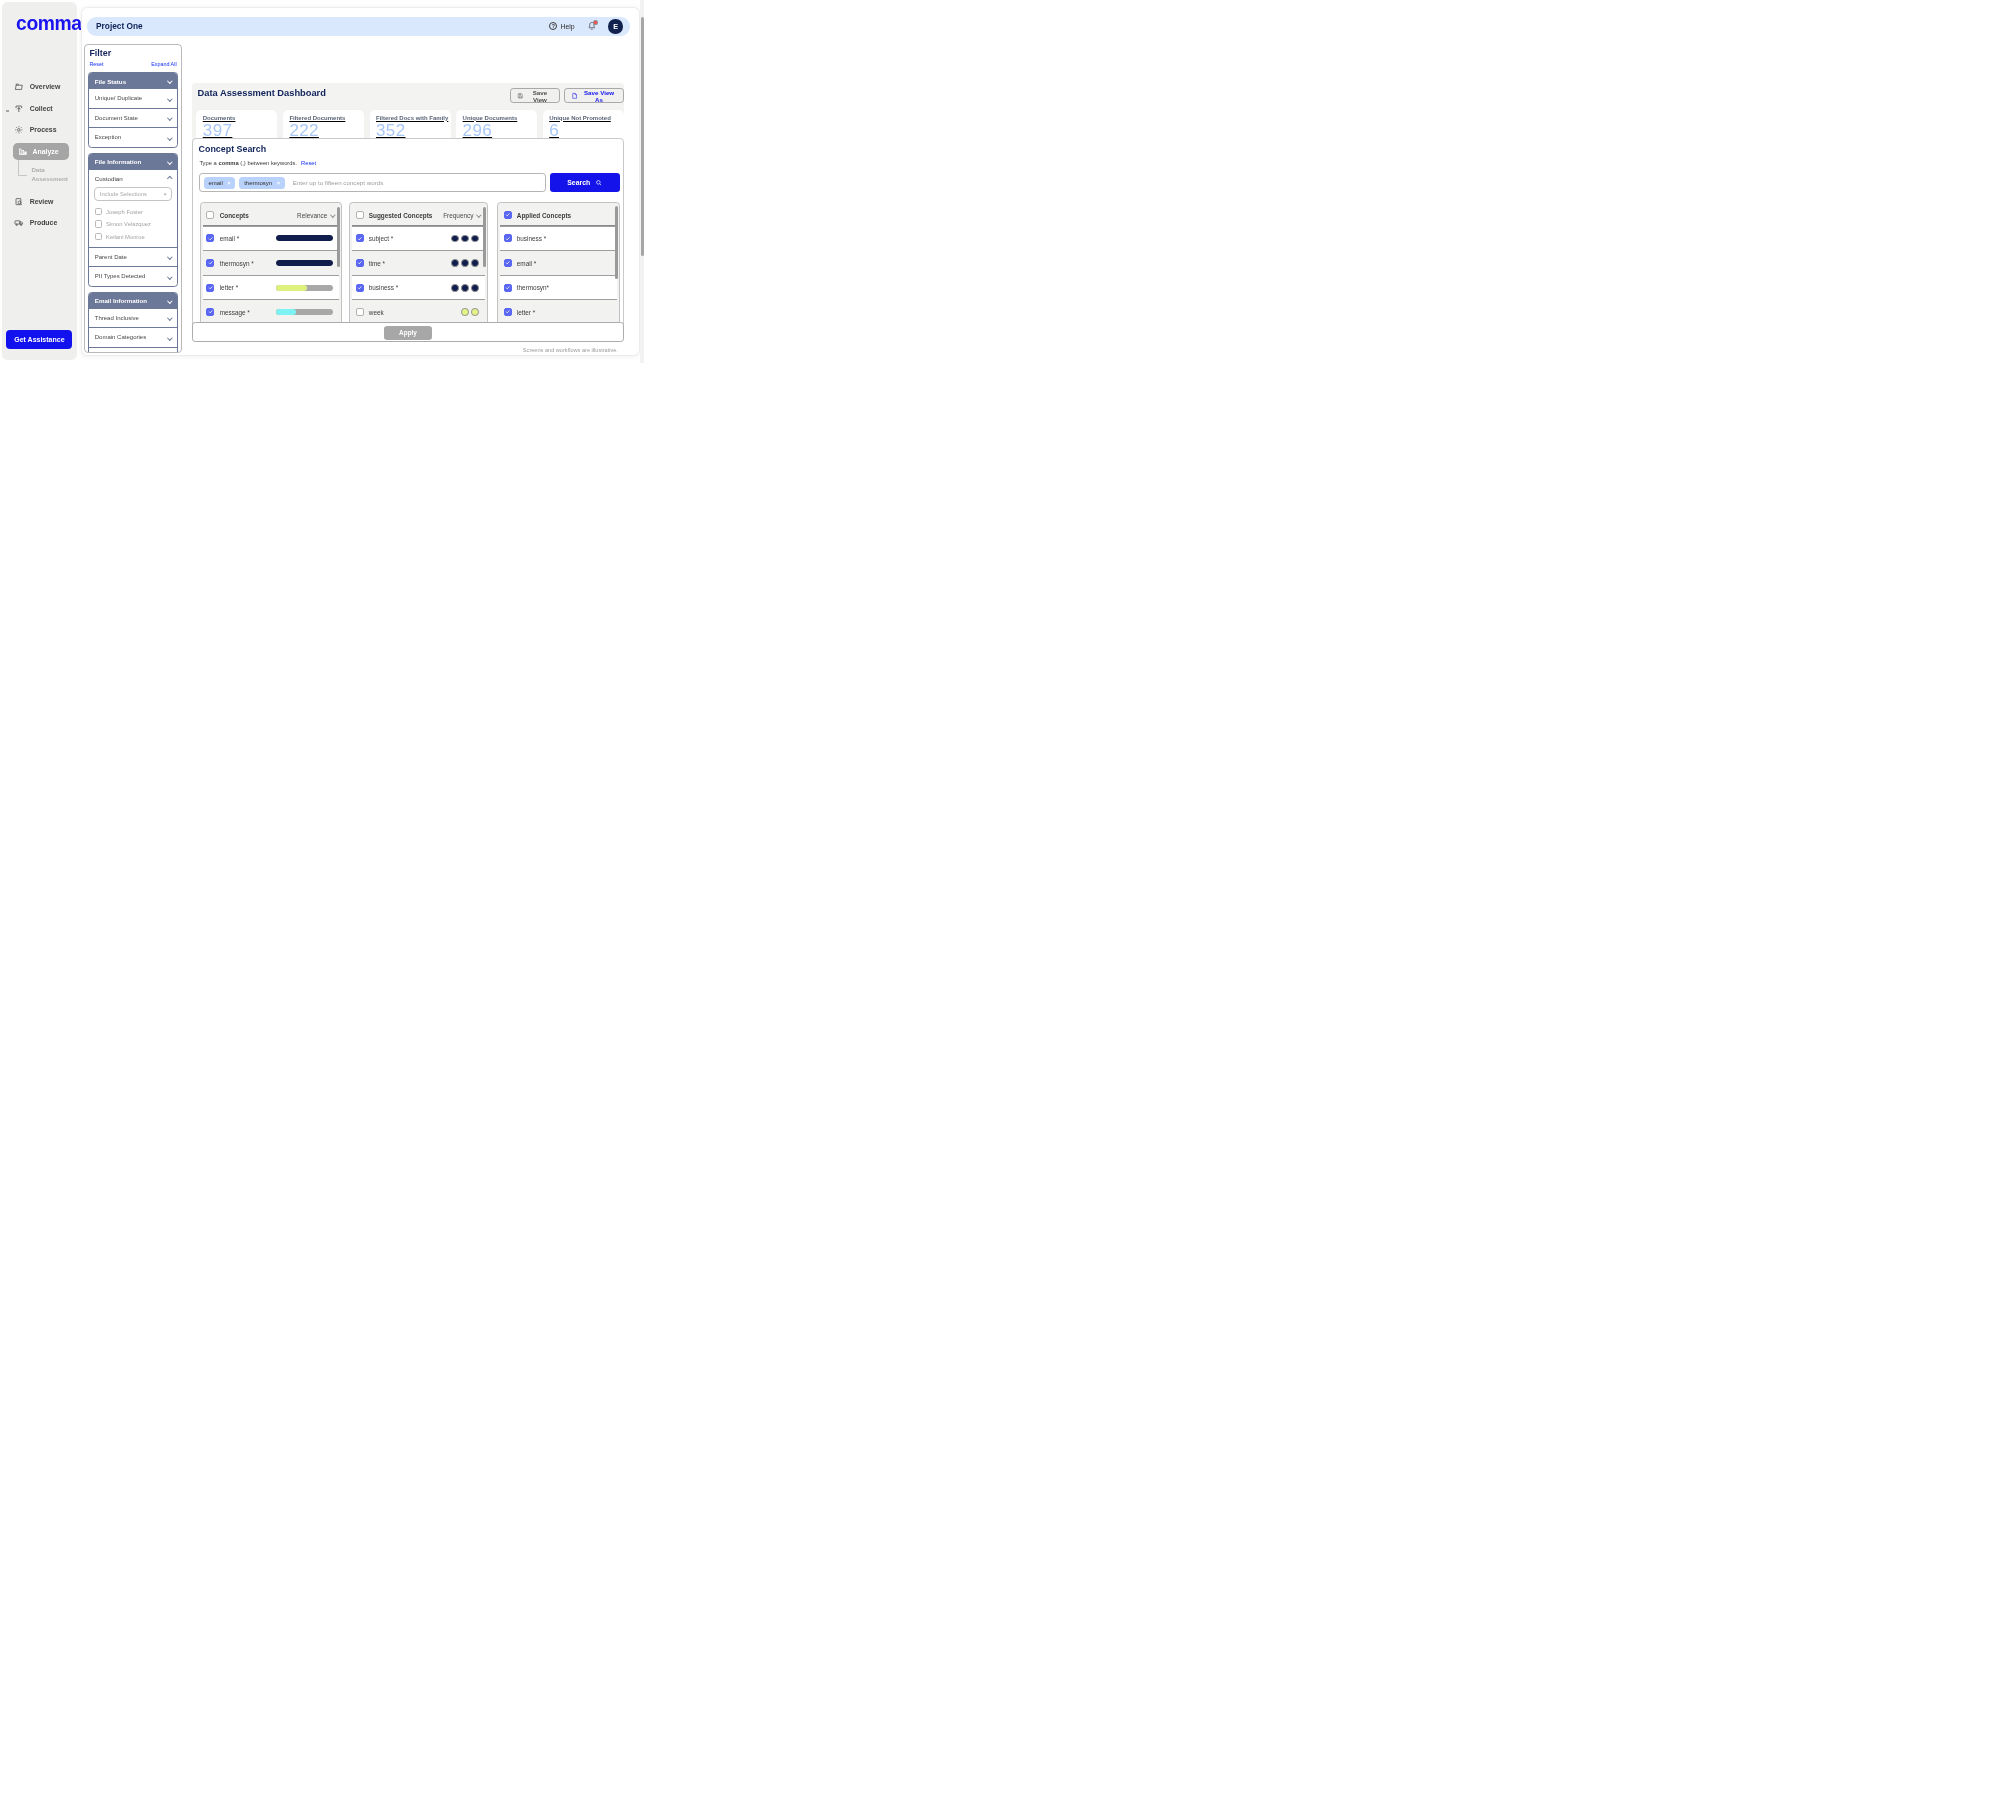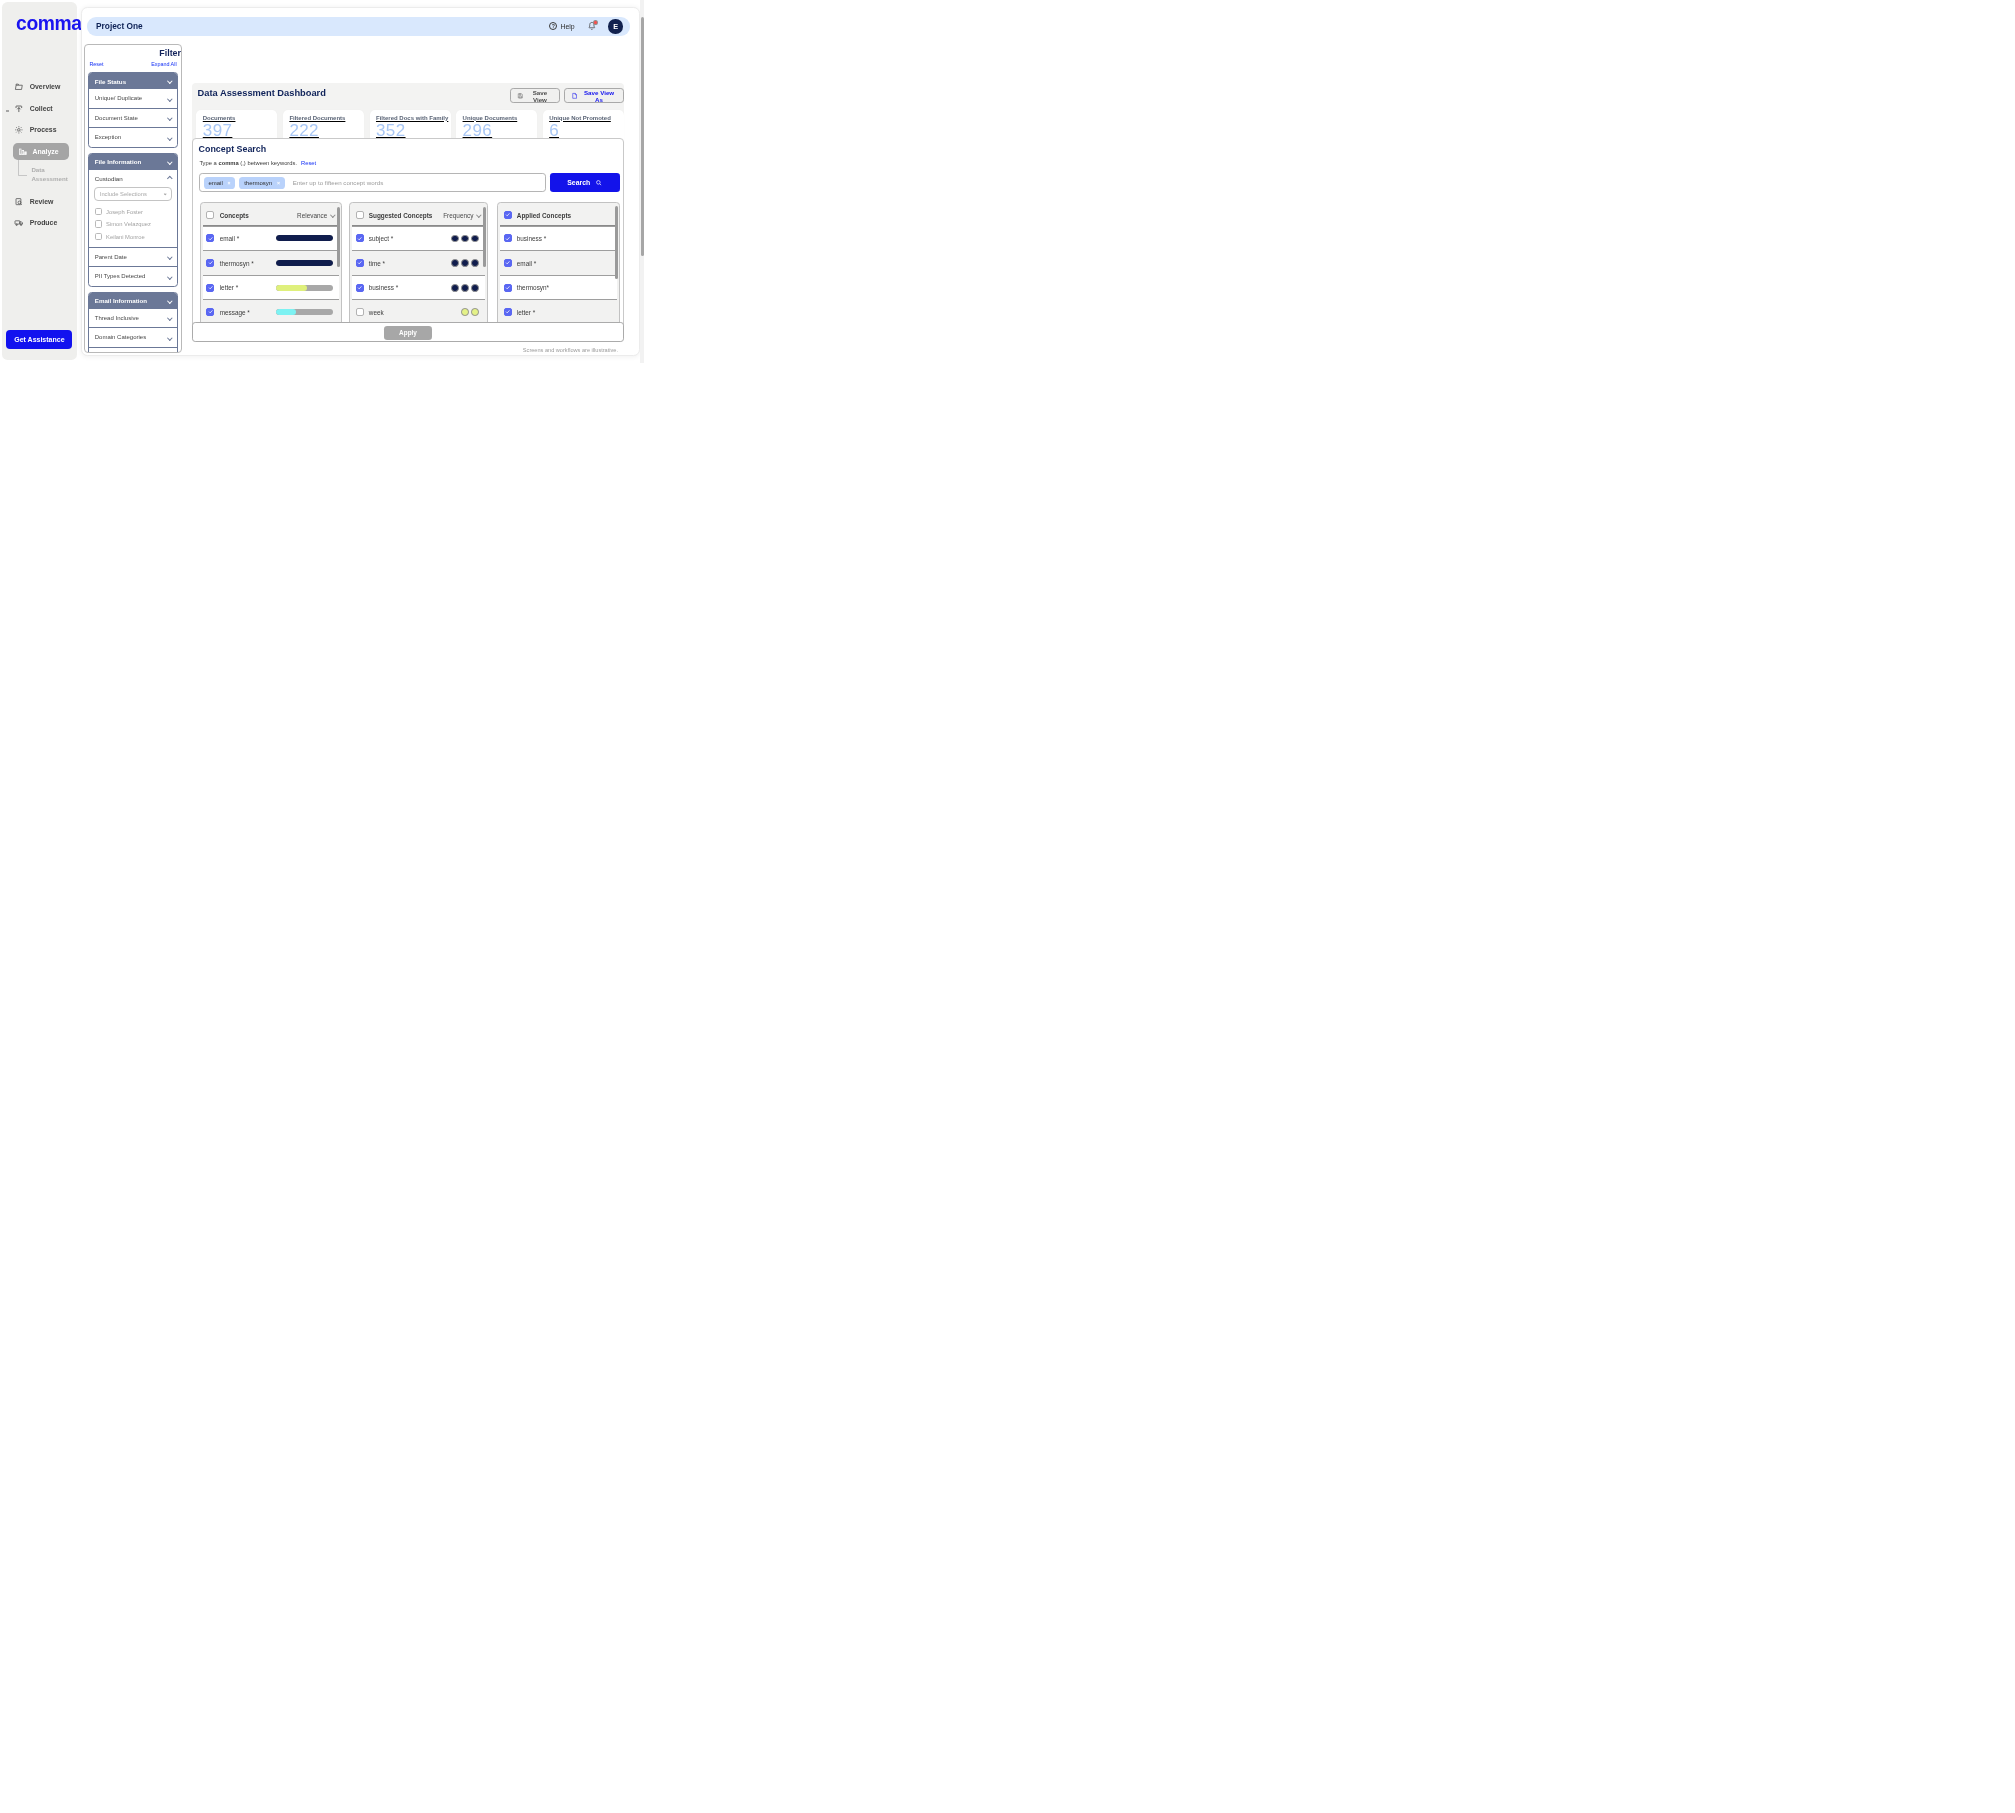--- a/index.html
+++ b/index.html
@@ -36,21 +36,21 @@
   .avatar{width:14.5px;height:14.5px;border-radius:50%;background:#12224f;color:#fff;display:flex;align-items:center;justify-content:center;font-size:7.3px;font-weight:700;cursor:pointer;}
 
   
   .chev{width:3.6px;height:3.6px;border-right:1px solid #6b7897;border-bottom:1px solid #6b7897;transform:rotate(45deg);display:inline-block;flex:none;}
   .chev.up{transform:rotate(-135deg);}
   .chev.white{border-color:#fff;}
   .chev.gray{border-color:#8d8d8d;}
   .chev.sm{width:2.4px;height:2.4px;border-width:0.8px;border-color:#a8a8a8;}
 
   
-  .filter-card{position:absolute;left:2px;top:36px;width:98px;height:309px;background:#fff;border:0.6px solid #b9b9b9;border-radius:4px;overflow:hidden;text-align:right;}
+  .filter-card{position:absolute;left:2px;top:36px;width:98px;height:309px;background:#fff;border:0.6px solid #b9b9b9;border-radius:4px;overflow:hidden;}
   .filter-title{margin:3.2px 0 0 4.4px;font-size:8.9px;font-weight:800;color:#13235b;}
   .filter-links{display:flex;margin:2.4px 4.4px 0 4.4px;font-size:5.4px;}
   .flink{color:#1430f5;cursor:pointer;}
   .flink.right{margin-left:auto;}
   .fgroup{margin:5.2px 3.2px 0 3.2px;border:0.6px solid #6b7897;border-radius:3.6px;overflow:hidden;background:#fff;}
   .fg-header{height:16px;background:#6b7897;color:#fff;font-size:6.2px;font-weight:600;display:flex;align-items:center;padding:0 5.6px;cursor:pointer;}
   .fg-header .chev{margin-left:auto;}
   .fsec + .fsec{border-top:0.5px solid #6b7897;}
   .frow{height:18.5px;display:flex;align-items:center;padding:0 5.6px;font-size:6px;color:#474747;cursor:pointer;}
   .frow .chev{margin-left:auto;}

